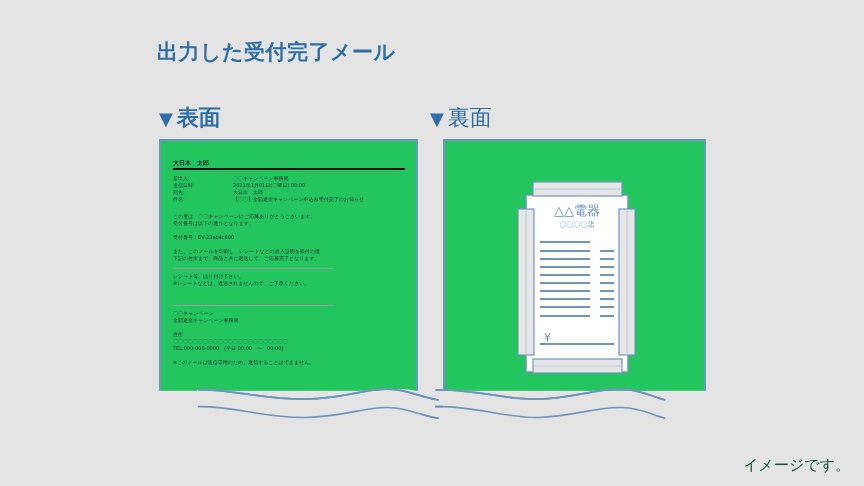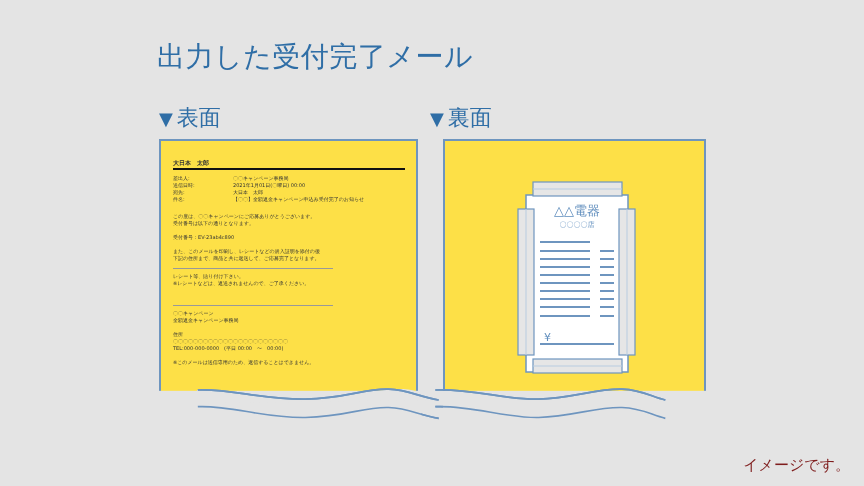--- a/index.html
+++ b/index.html
@@ -1,50 +1,50 @@
 <!DOCTYPE html>
 <html><head>
 <meta charset="utf-8">
 <style>
   html, body { margin:0; padding:0; }
   body {
     width:864px; height:486px; background:#e4e4e4; position:relative; overflow:hidden;
     font-family:"DejaVu Sans", sans-serif; color:#222;
   }
   .title {
-    position:absolute; left:157px; top:38px; font-size:28px; font-weight:normal;
+    position:absolute; left:157px; top:38px; font-size:21px; font-weight:bold;
     color:#2f6ea6; letter-spacing:0.5px;
   }
   .section-label {
     position:absolute; top:103px; font-size:22px; color:#2f6ea6;
   }
   .section-label .tri { font-size:18px; margin-right:4px; }
   .panel {
-    position:absolute; top:139px; width:259px; height:278px; background:#fde047;
+    position:absolute; top:139px; width:259px; height:278px; background:#22c55e;
     border:2px solid #6e95bf; border-bottom:none; box-sizing:border-box; overflow:hidden;
   }
   #panel-front { left:159px; }
   #panel-back { left:443px; width:263px; }
 
   .mail { position:absolute; left:12px; top:18px; width:232px; font-size:5px; line-height:7px; color:#333; }
   .mail .to { font-size:6px; font-weight:bold; padding-bottom:2px; border-bottom:2px solid #111; margin-bottom:5px; }
   .mail .hdr-row { display:flex; }
   .mail .hdr-row .k { width:60px; }
   .mail .rule { border-top:1px solid #999; margin:6px 0 4px; width:160px; }
   .mail .gap { height:12px; }
 
   .wave { position:absolute; left:0; width:864px; height:50px; pointer-events:none; }
-  .footnote { position:absolute; right:14px; top:456px; font-size:15px; color:#7f1d1d; }
+  .footnote { position:absolute; right:14px; top:456px; font-size:15px; color:#14532d; }
 </style>
 </head>
 <body>
 
 <div class="title">出力した受付完了メール</div>
 
-<div class="section-label" style="left:159px;">
+<div class="section-label" style="left:159px;font-weight:bold;">
   <span class="tri">▼</span><span>表面</span>
 </div>
 <div class="section-label" style="left:430px;">
   <span class="tri">▼</span><span>裏面</span>
 </div>
 
 <div class="panel" id="panel-front">
   <div class="mail">
     <div class="to">大日本　太郎</div>
     <div class="hdr-row">

